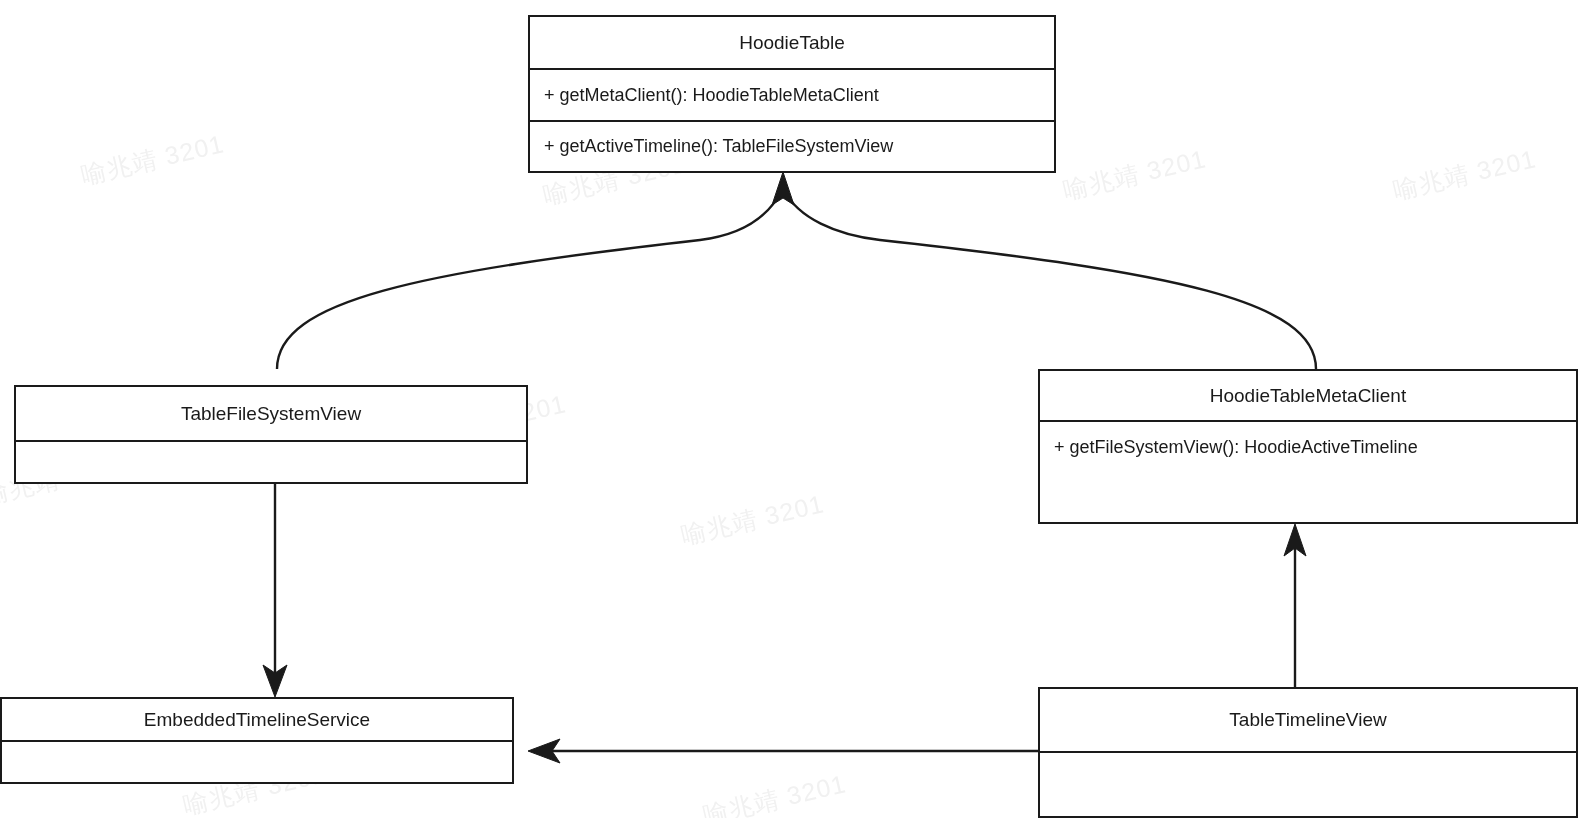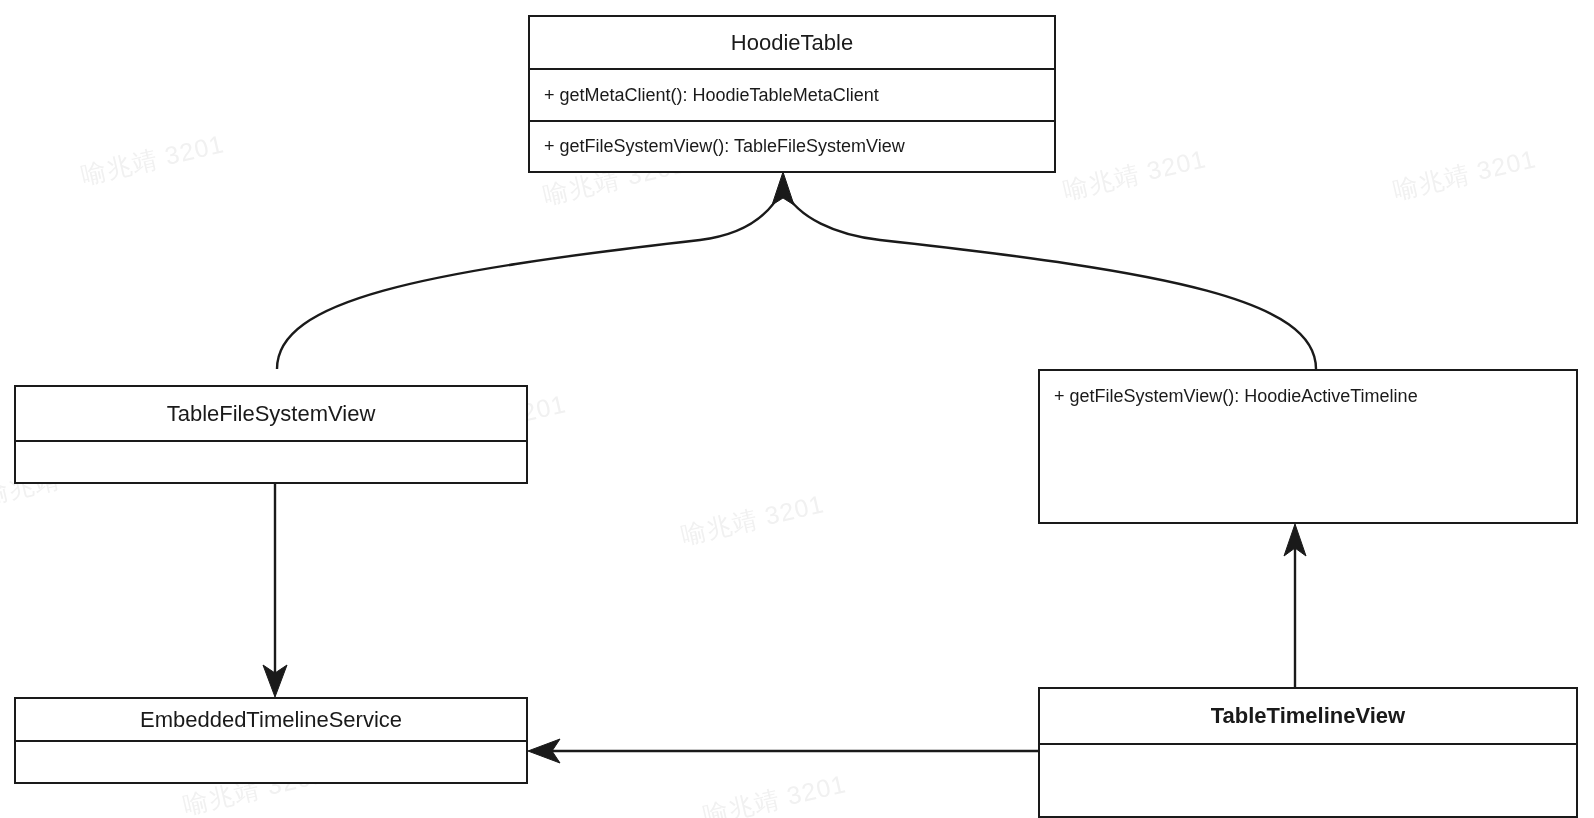--- a/index.html
+++ b/index.html
@@ -53,21 +53,21 @@
   .uml-class {
     position: absolute;
     box-sizing: border-box;
     background: #ffffff;
     border: 2px solid #1a1a1a;
     z-index: 2;
   }
   .uml-name {
     box-sizing: border-box;
     text-align: center;
-    font-size: 22px;
+    font-size: 19px;
     color: #1a1a1a;
     display: flex;
     align-items: center;
     justify-content: center;
     border-bottom: 2px solid #1a1a1a;
     height: 52px;
     white-space: nowrap;
   }
   .uml-members {
     box-sizing: border-box;
@@ -90,25 +90,25 @@
   }
 
   
   #class-hoodie-table        { left: 528px; top: 15px;  width: 528px; height: 158px; }
   #class-hoodie-table .uml-name { height: 53px; }
   #class-table-fs-view       { left: 14px;  top: 385px; width: 514px; height: 99px; }
   #class-table-fs-view .uml-name { height: 55px; }
   #class-table-fs-view .uml-members.empty { height: 40px; }
   #class-meta-client         { left: 1038px; top: 369px; width: 540px; height: 155px; }
   #class-meta-client .uml-name { height: 51px; }
-  #class-embedded-timeline   { left: 14px;  top: 697px; width: 514px; height: 87px; }
+  #class-embedded-timeline   { left: 0;  top: 697px; width: 514px; height: 87px; }
   #class-embedded-timeline .uml-name { height: 43px; }
   #class-embedded-timeline .uml-members.empty { height: 40px; }
   #class-table-timeline-view { left: 1038px; top: 687px; width: 540px; height: 131px; }
-  #class-table-timeline-view .uml-name { height: 56px; font-weight: bold; }
+  #class-table-timeline-view .uml-name { height: 64px; }
   #class-table-timeline-view .uml-members.empty { height: 65px; }
 </style>
 </head>
 <body>
 
 <div id="canvas">
 
   <div id="watermark-layer">
     <span class="watermark" style="left:78px;  top:160px;">喻兆靖 3201</span>
     <span class="watermark" style="left:180px; top:790px;">喻兆靖 3201</span>
@@ -140,30 +140,31 @@
     <polygon points="1295,524 1284,556 1295,548 1306,556" fill="#1a1a1a" stroke="#1a1a1a" stroke-width="1"></polygon>
 
     <line x1="1038" y1="751" x2="548" y2="751" stroke="#1a1a1a" stroke-width="2.4"></line>
     <polygon points="528,751 560,739 552,751 560,763" fill="#1a1a1a" stroke="#1a1a1a" stroke-width="1"></polygon>
   </svg>
 
   <div class="uml-class" id="class-hoodie-table">
     <div class="uml-name">HoodieTable</div>
     <div class="uml-members">
       <div class="uml-member">+ getMetaClient(): HoodieTableMetaClient</div>
-      <div class="uml-member">+ getFileSystemView(): TableFileSystemView</div>
+      <div class="uml-member">+ getActiveTimeline(): TableFileSystemView</div>
     </div>
   </div>
 
   <div class="uml-class" id="class-table-fs-view">
     <div class="uml-name">TableFileSystemView</div>
     <div class="uml-members empty"></div>
   </div>
 
   <div class="uml-class" id="class-meta-client">
+    <div class="uml-name">HoodieTableMetaClient</div>
     <div class="uml-members">
       <div class="uml-member">+ getFileSystemView(): HoodieActiveTimeline</div>
     </div>
   </div>
 
   <div class="uml-class" id="class-embedded-timeline">
     <div class="uml-name">EmbeddedTimelineService</div>
     <div class="uml-members empty"></div>
   </div>
 

